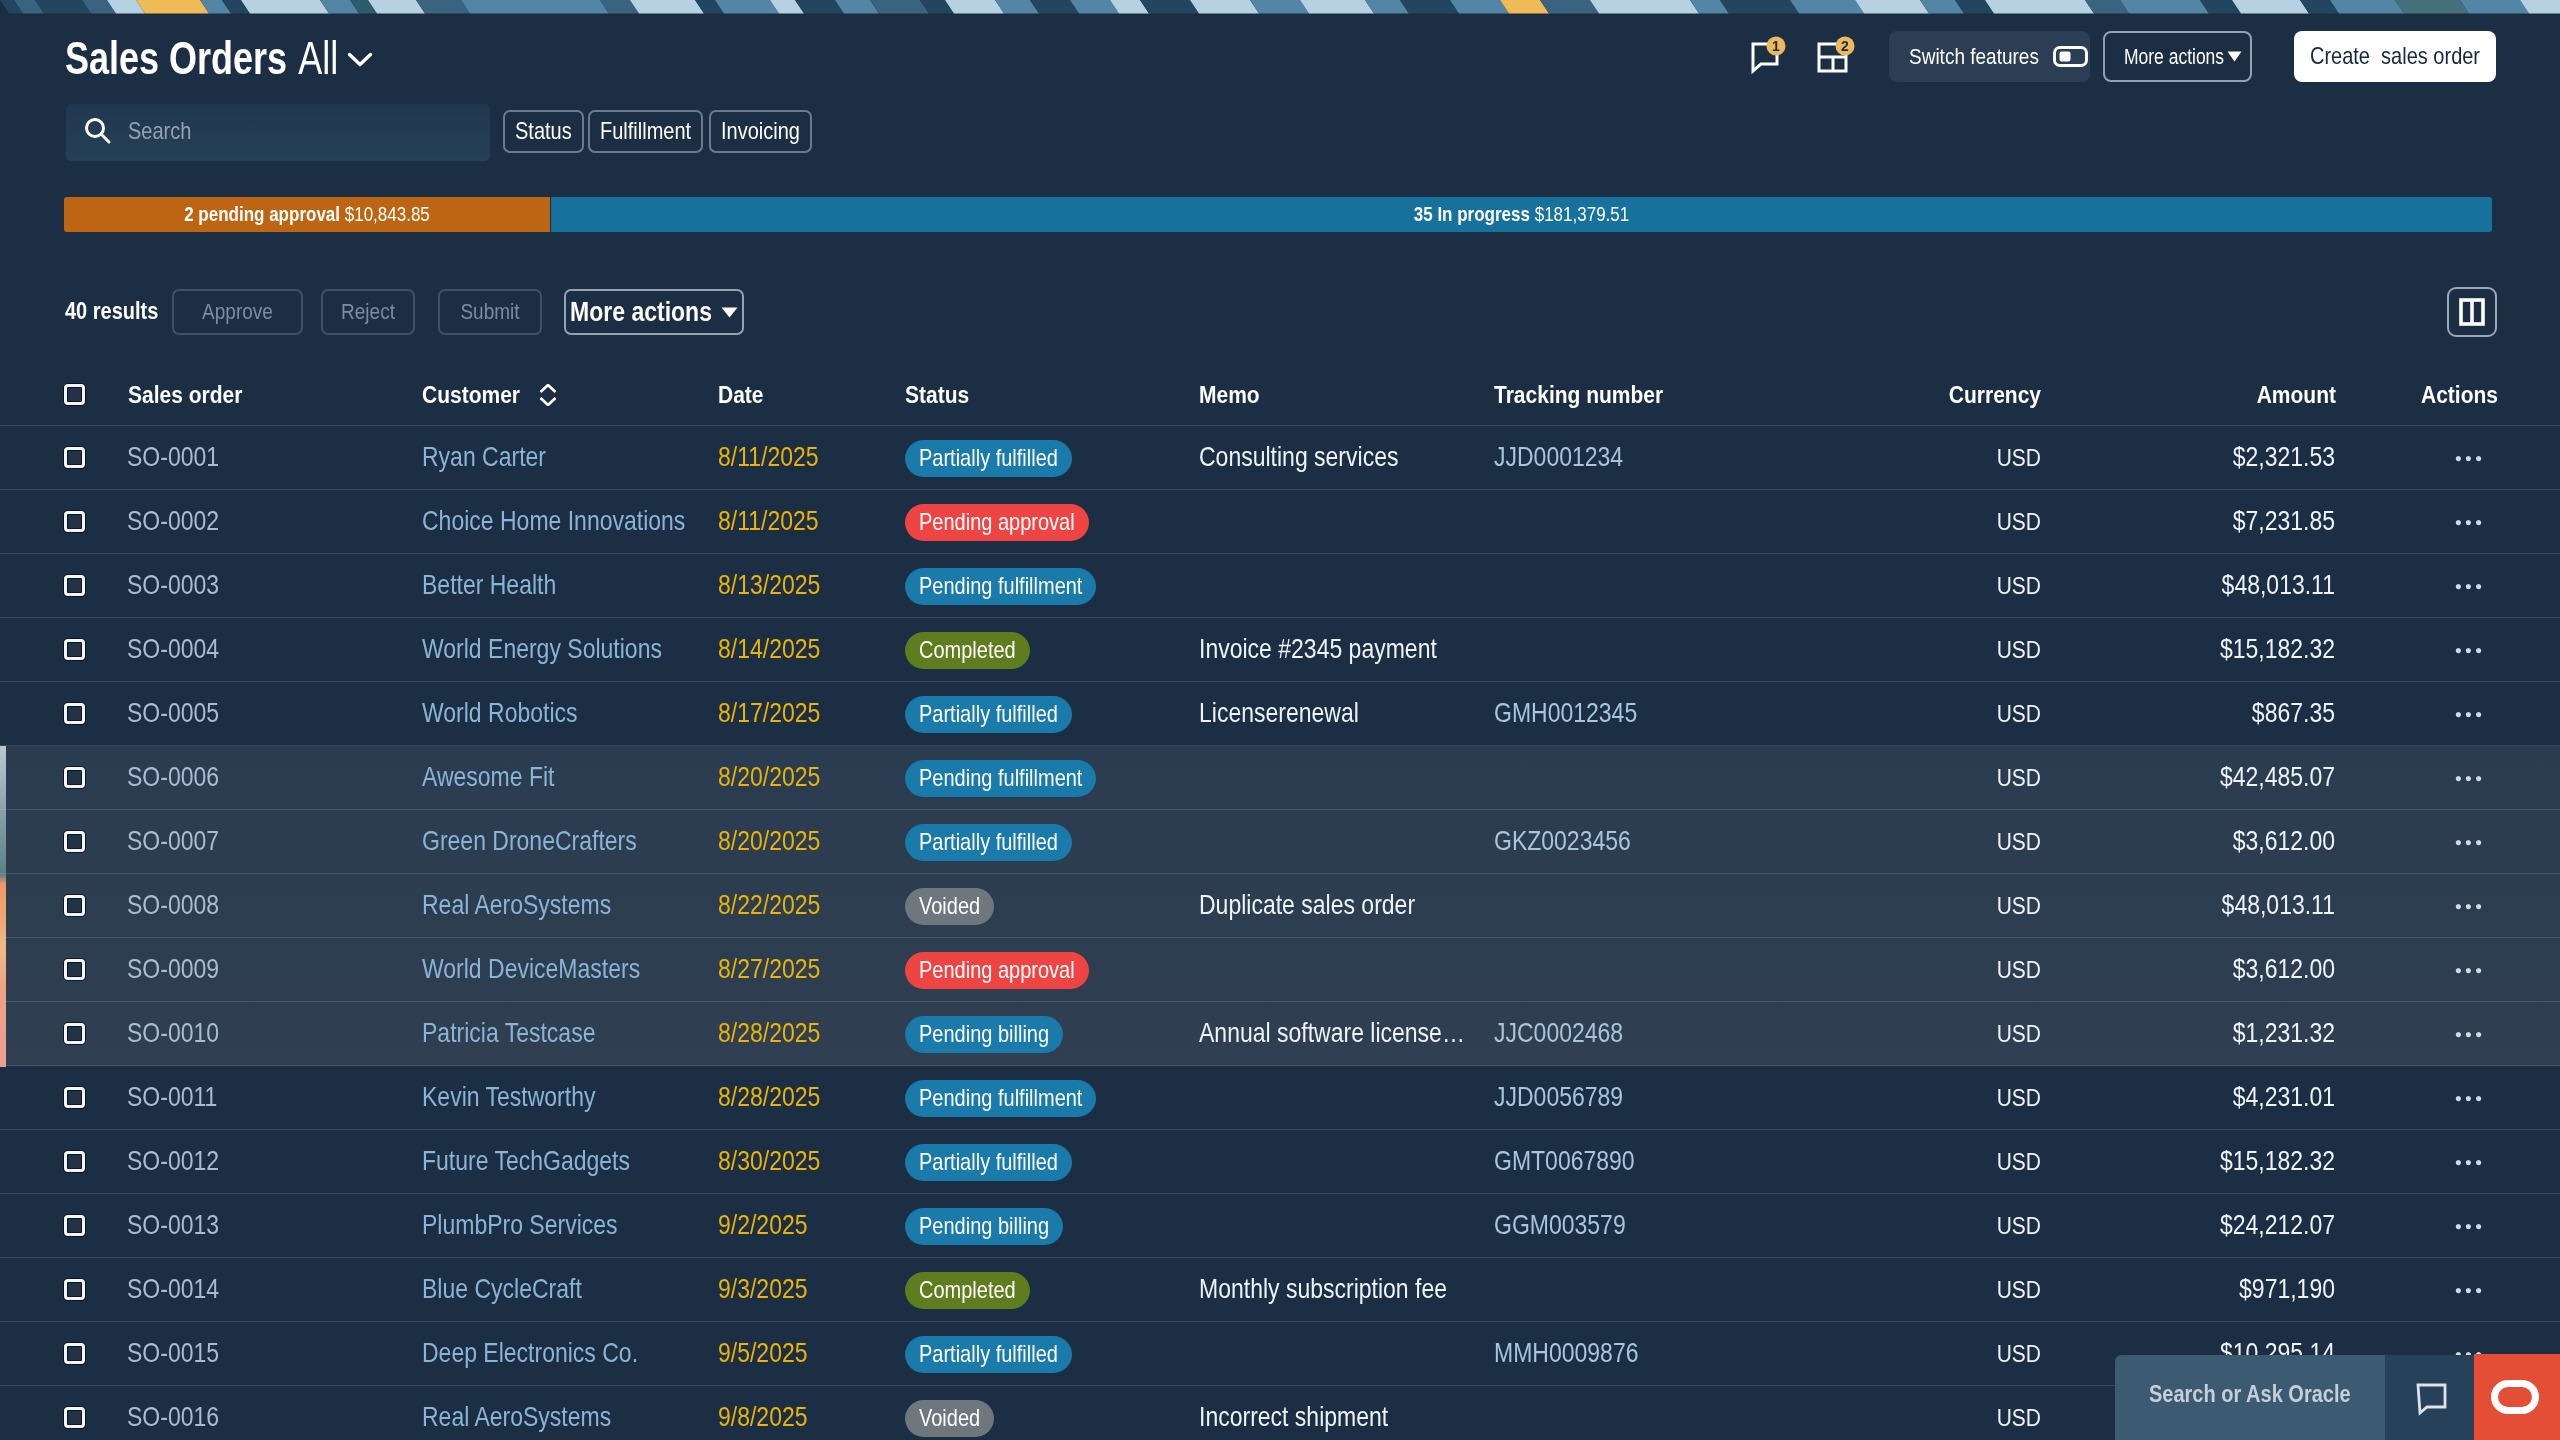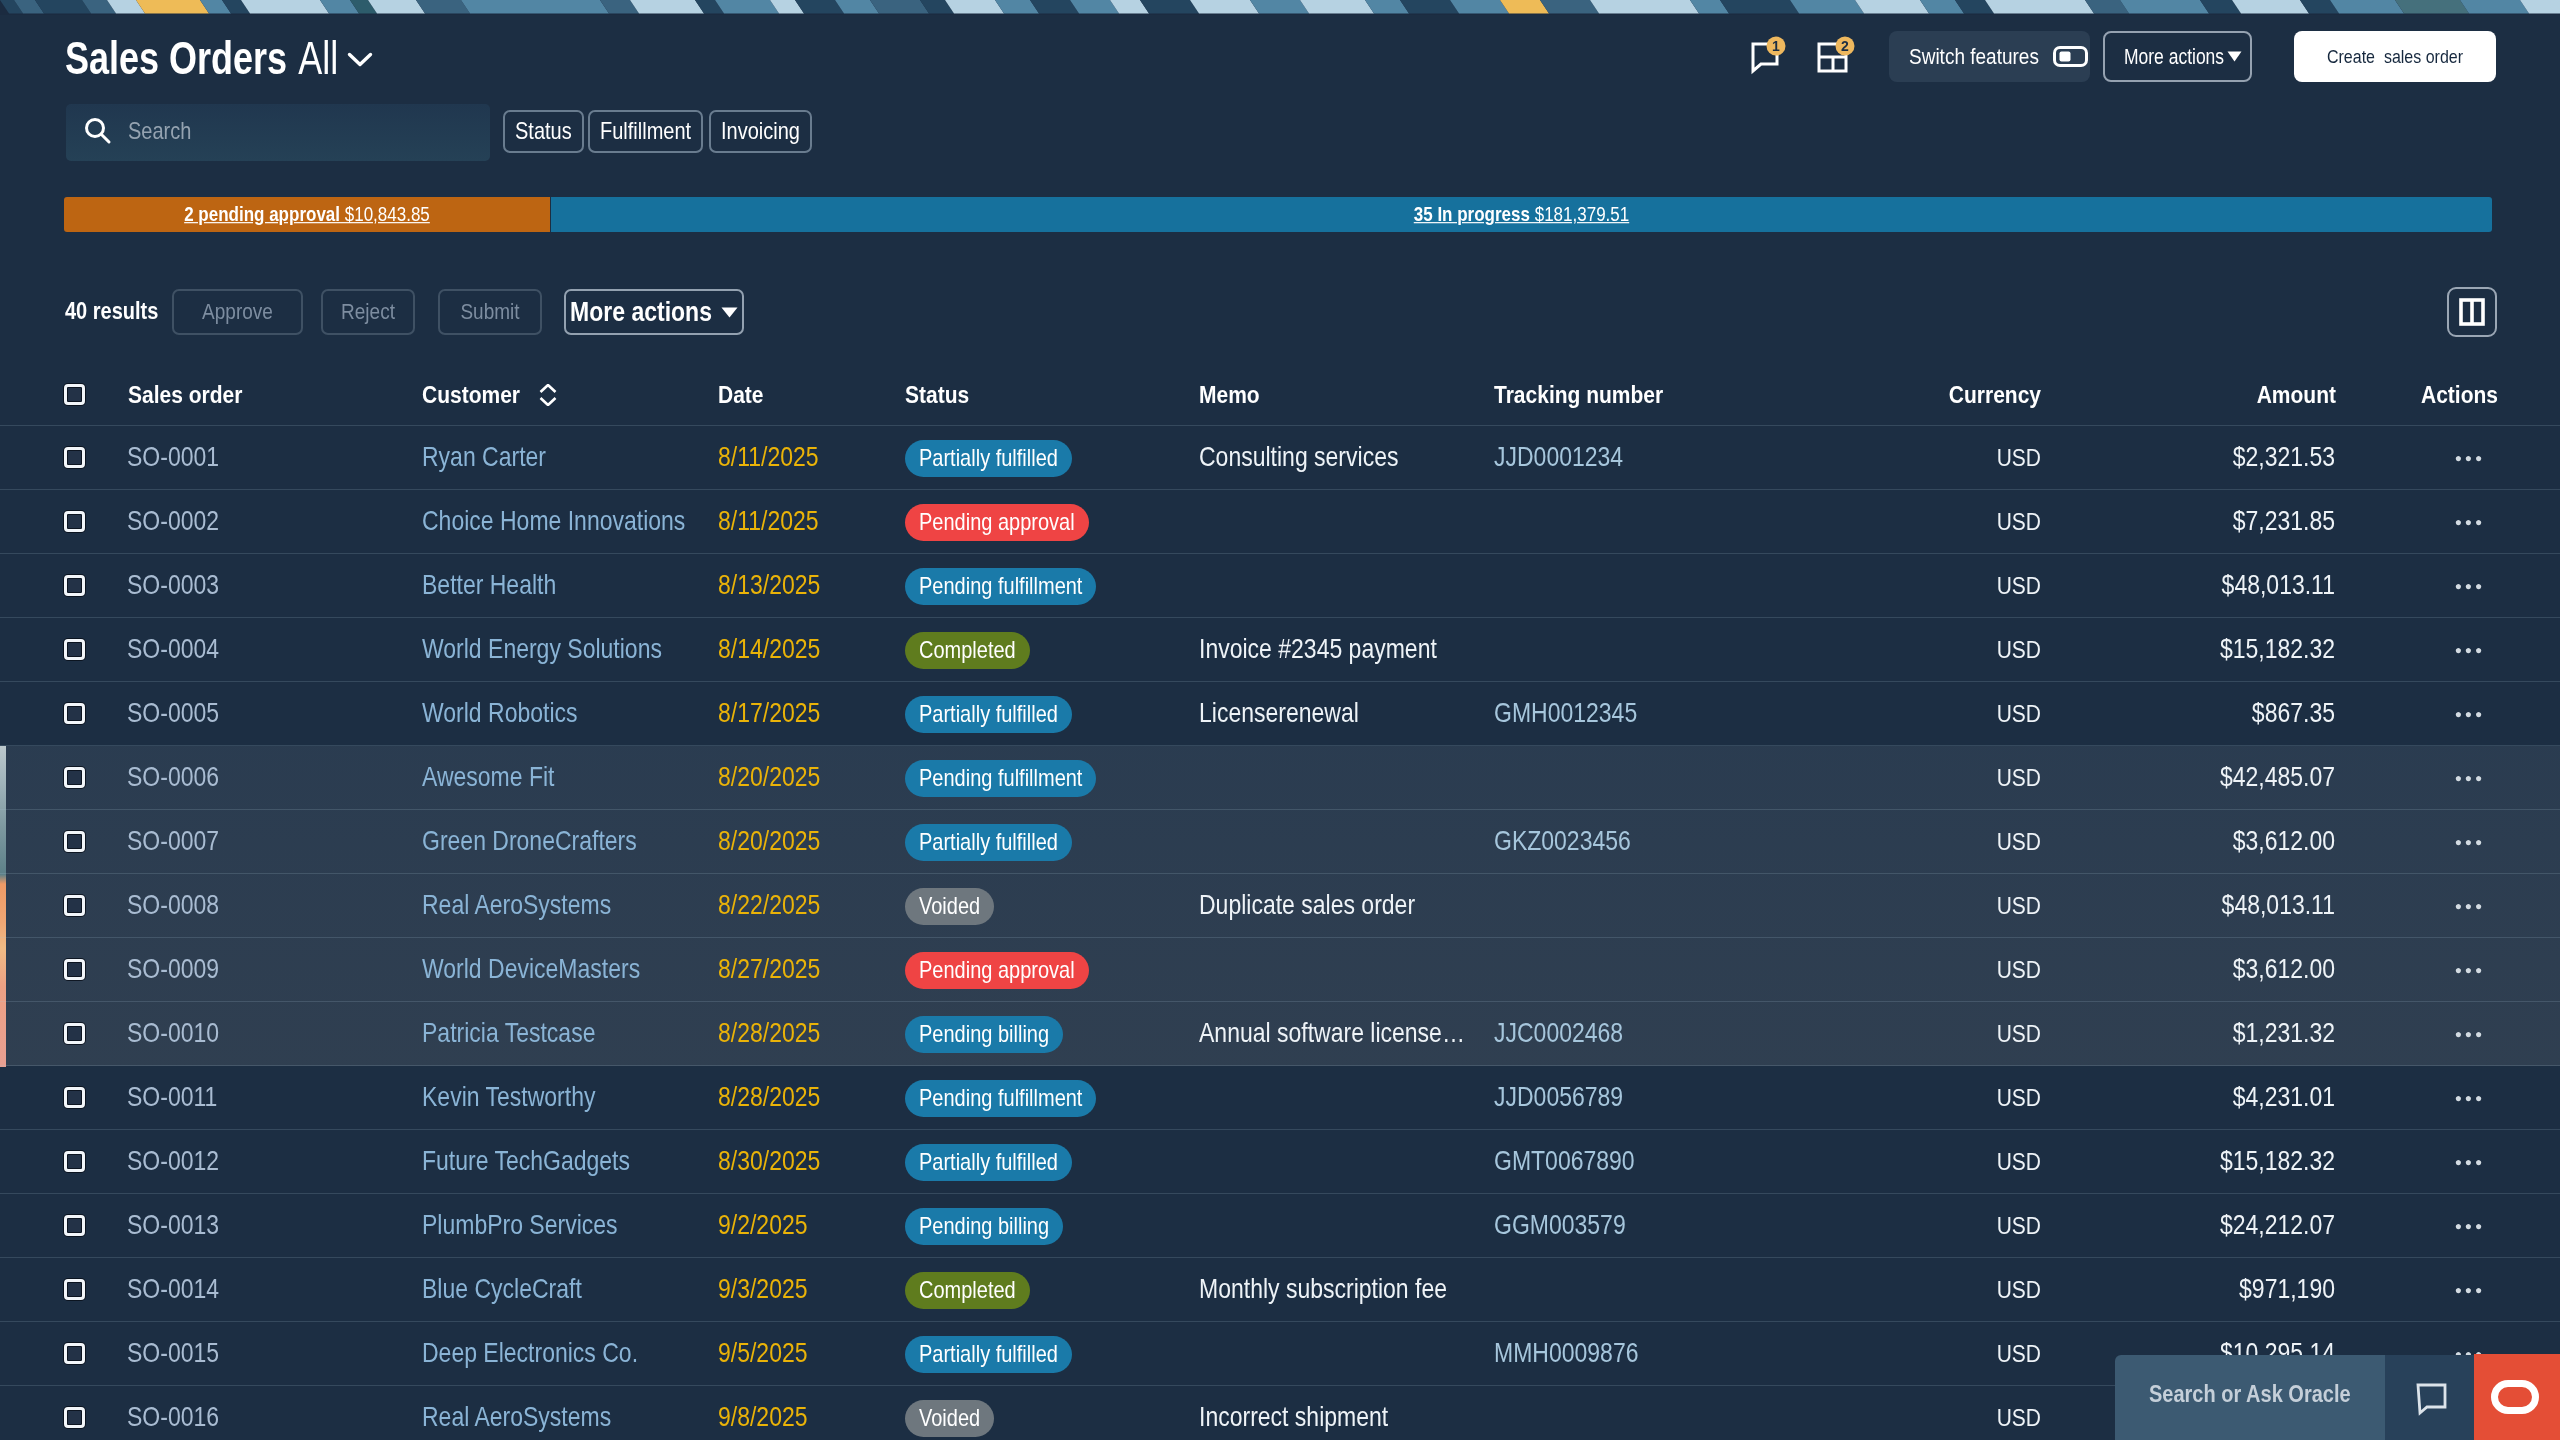--- a/index.html
+++ b/index.html
@@ -17,30 +17,30 @@
 
 
 #title { position:absolute; top:38px; left:65px; font-size:36px; font-weight:bold; color:#ffffff; white-space:nowrap; }
 #title .tt { display:inline-block; transform:scaleY(1.28); transform-origin:center; }
 #title .all { font-weight:normal; margin-left:11px; }
 
 
 .topbtn { position:absolute; top:31px; height:51px; border-radius:8px; font-size:19px; font-weight:normal; display:flex; align-items:center; white-space:nowrap; }
 #btn-switch { left:1889px; width:201px; background:#2b3e53; color:#fff; padding-left:20px; }
 #btn-moreactions-top { left:2103px; width:149px; border:2px solid #95a2b1; color:#fff; background:transparent; padding-left:19px; }
-#btn-create { left:2294px; width:202px; background:#ffffff; color:#16283e; font-size:16px; justify-content:center; }
+#btn-create { left:2294px; width:202px; background:#ffffff; color:#16283e; font-size:20px; justify-content:center; }
 
 
 #searchbox { position:absolute; left:66px; top:104px; width:424px; height:57px; background:linear-gradient(180deg,#20374f,#254156); border-radius:5px; }
 #searchbox .ph { position:absolute; left:62px; top:16px; font-size:20px; color:#95a3b1; }
 .chip { position:absolute; top:110px; height:43px; border:2px solid rgba(154,172,190,0.62); border-radius:7px; color:#fff; font-size:20px; display:flex; align-items:center; padding:0 10px; white-space:nowrap; }
 
 
 #pbar { position:absolute; left:64px; top:197px; width:2428px; height:35px; border-radius:3px; overflow:hidden; }
-#pbar .seg { position:absolute; top:0; height:35px; display:flex; align-items:center; justify-content:center; font-size:17px; color:#fff; white-space:nowrap;text-decoration:underline; }
+#pbar .seg { position:absolute; top:0; height:35px; display:flex; align-items:center; justify-content:center; font-size:17px; color:#fff; white-space:nowrap; }
 #pbar .o { left:0; width:486px; background:#bd6512; }
 #pbar .b { left:487px; width:1941px; background:#16719d; }
 
 
 #results { position:absolute; left:65px; top:300px; font-size:20px; font-weight:bold; color:#fff; }
 .tbtn { position:absolute; top:289px; height:46px; border-radius:7px; font-size:19px; display:flex; align-items:center; justify-content:center; border:2px solid #3f5164; color:#7d8da0; background:transparent; white-space:nowrap; }
 .tbtn.en { border-color:#93a1b0; color:#fff; font-weight:bold; font-size:23px; }
 #panelbtn { position:absolute; left:2447px; top:287px; width:50px; height:50px; border:2px solid #9aa6b4; border-radius:9px; display:flex; align-items:center; justify-content:center; }
 
 

